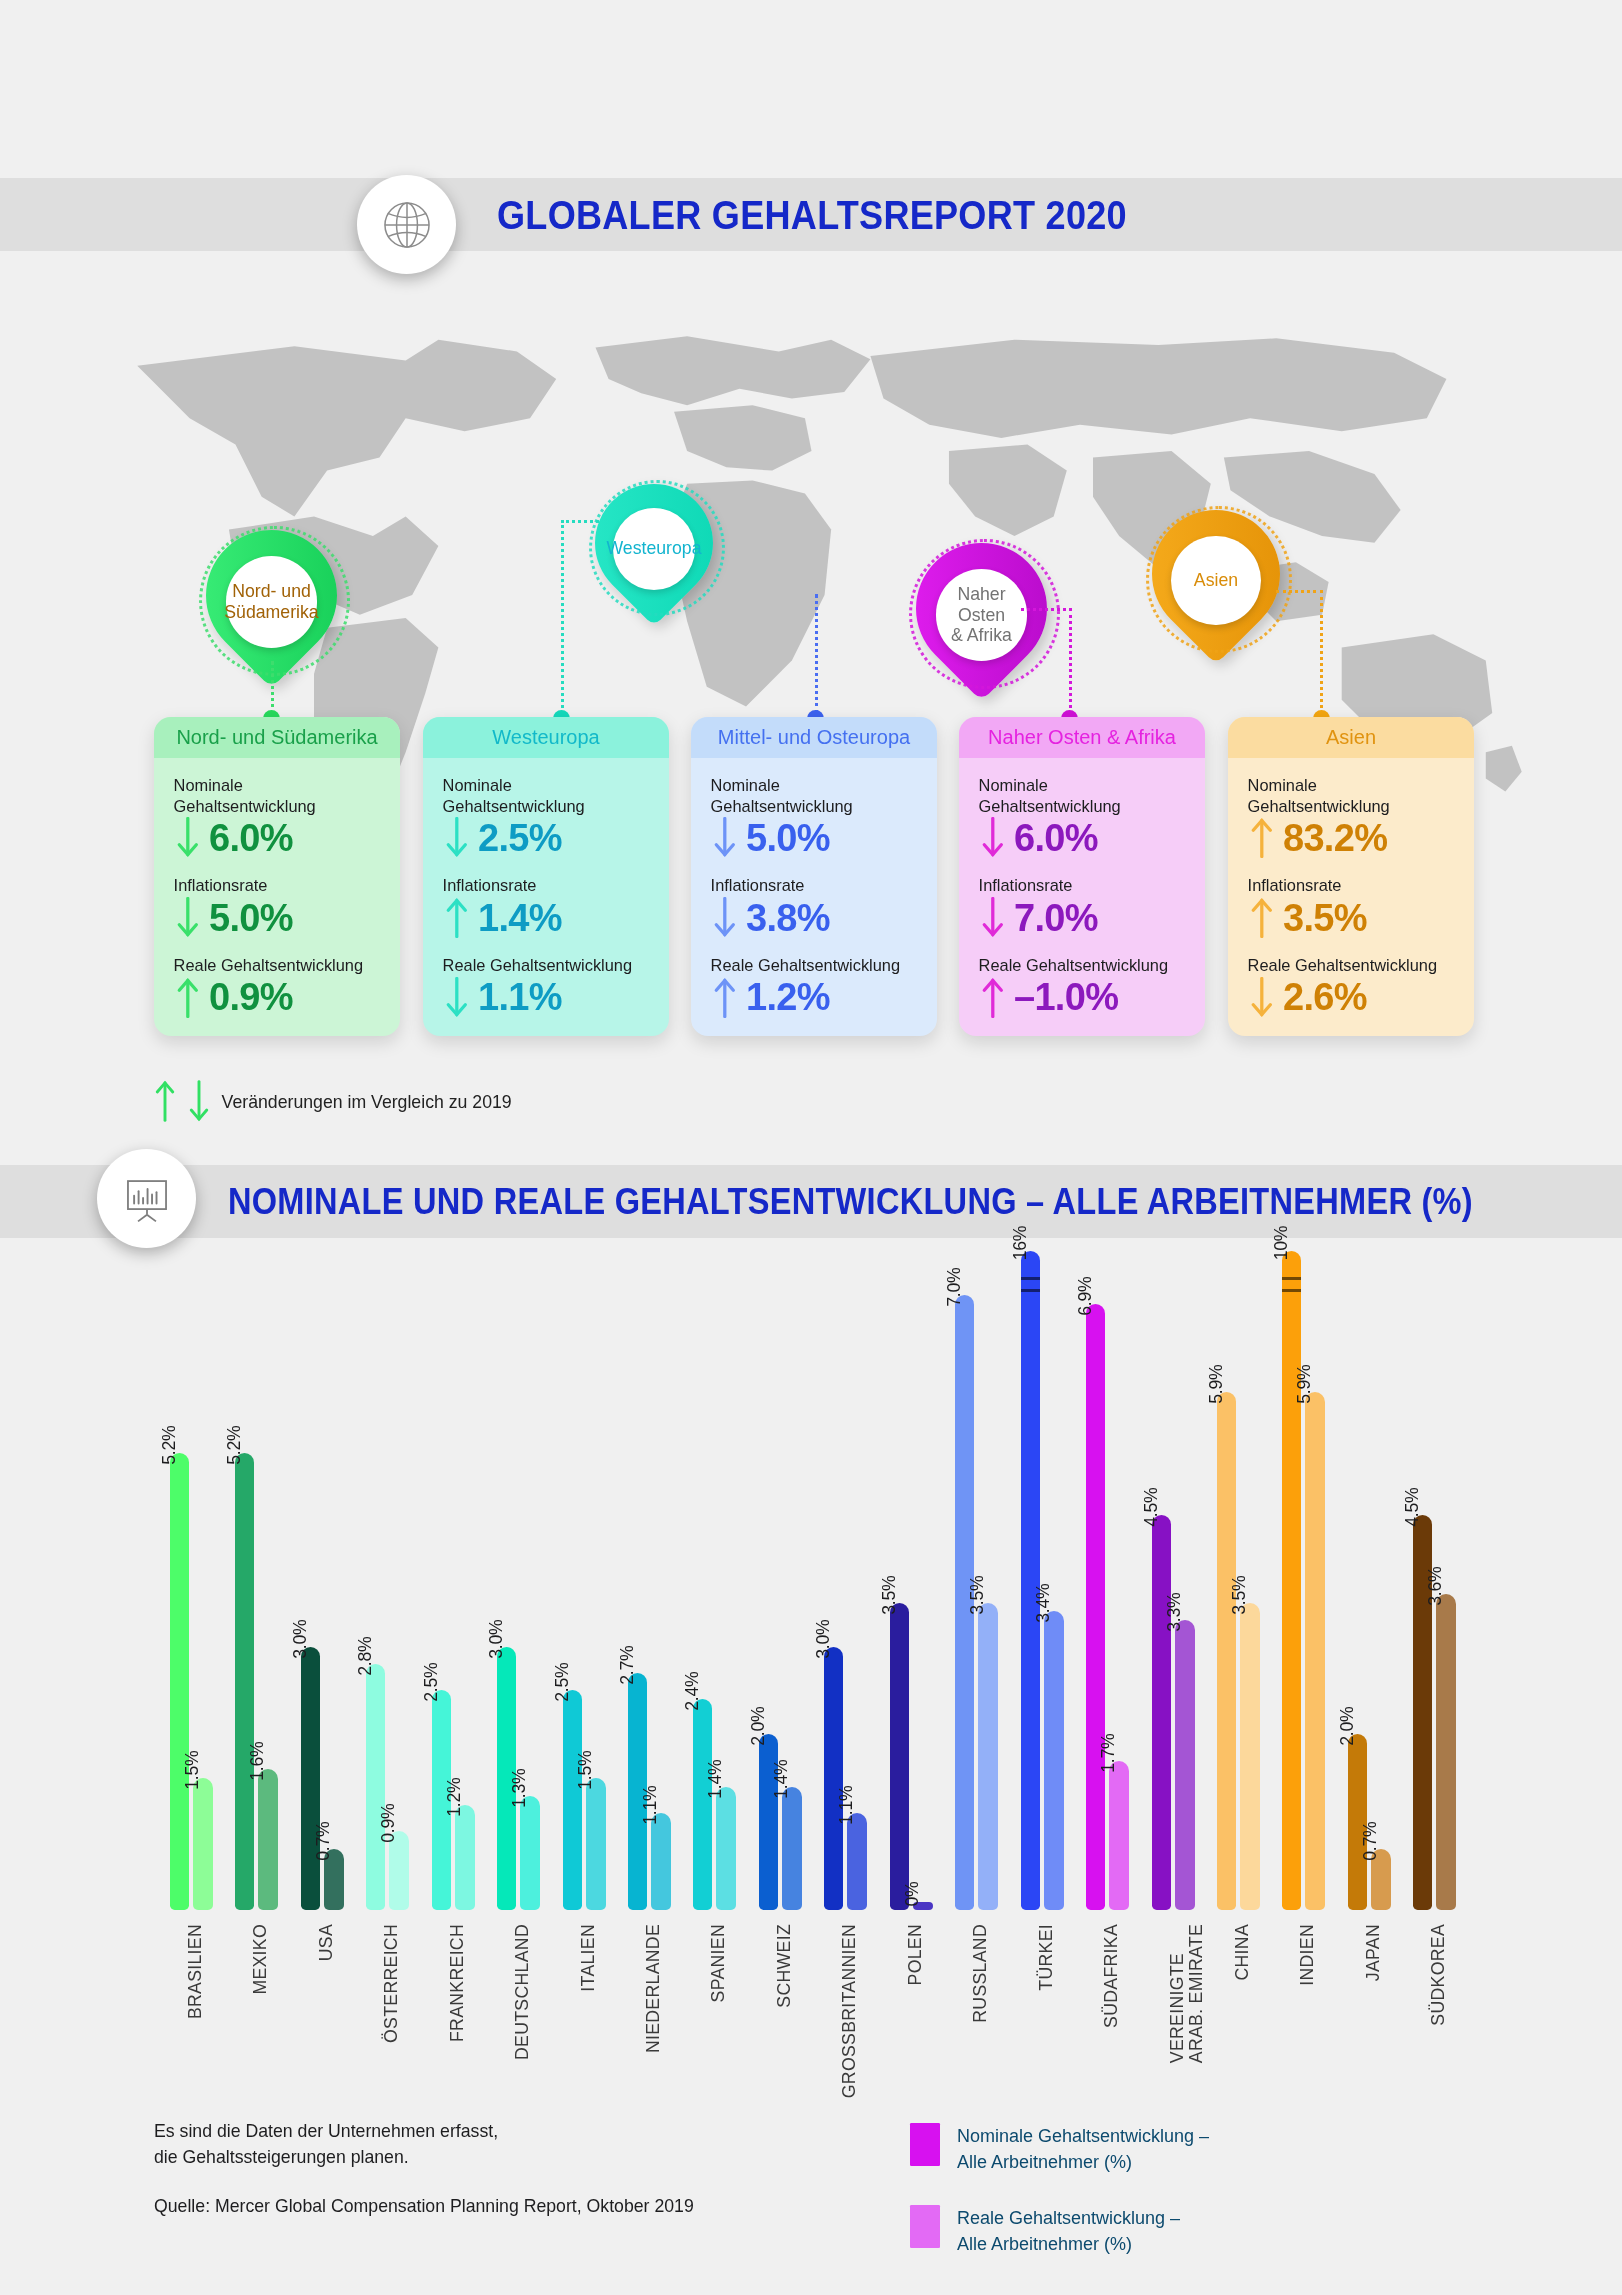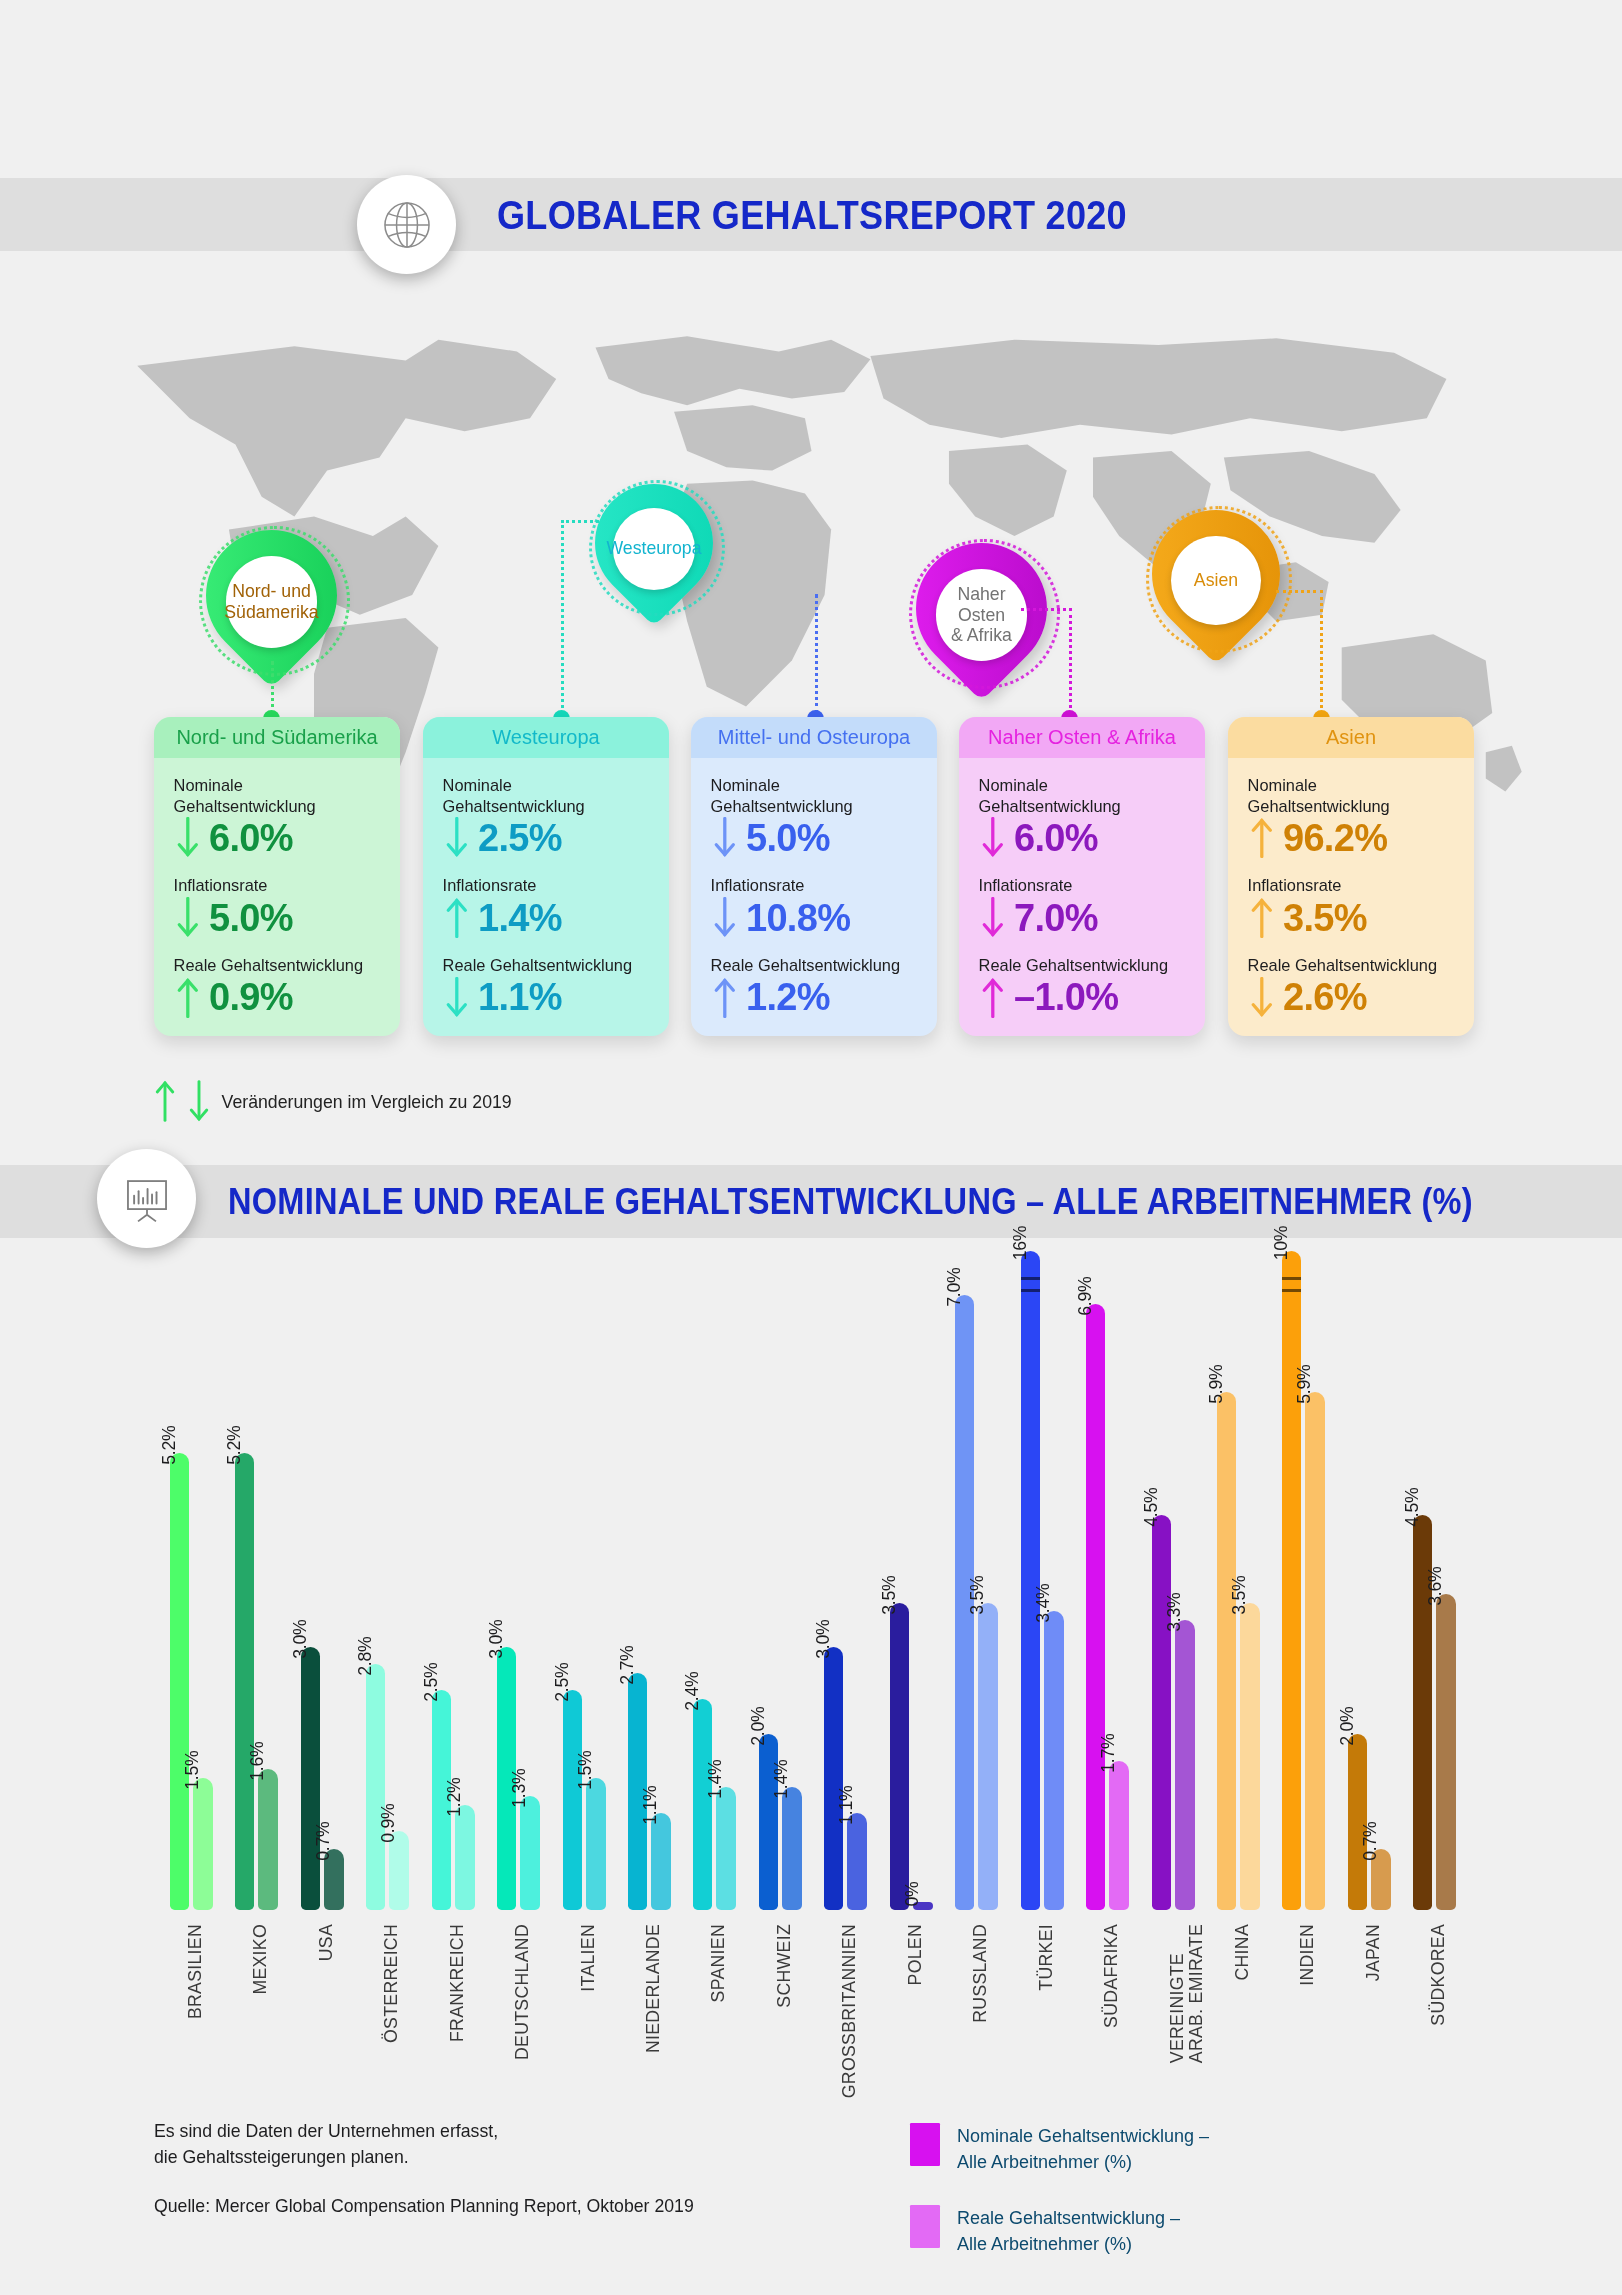--- a/index.html
+++ b/index.html
@@ -288,21 +288,21 @@
             <span class="metric-val" style="color:#3960ee">5.0%</span>
           </div>
           <div class="metric-label">Inflationsrate</div>
           <div class="metric-row">
             <span class="arrow"><svg width="23.6" height="41" viewBox="0 0 36 62">
                 <g stroke="#6d93f7" stroke-width="5" fill="none" stroke-linecap="round">
                   <line x1="18" y1="2" x2="18" y2="57"></line>
                   <polyline points="5,42 18,57 31,42"></polyline>
                 </g>
               </svg></span>
-            <span class="metric-val" style="color:#3960ee">10.8%</span>
+            <span class="metric-val" style="color:#3960ee">3.8%</span>
           </div>
           <div class="metric-label">Reale Gehaltsentwicklung</div>
           <div class="metric-row last">
             <span class="arrow"><svg width="23.6" height="41" viewBox="0 0 36 62">
                 <g stroke="#6d93f7" stroke-width="5" fill="none" stroke-linecap="round">
                   <line x1="18" y1="60" x2="18" y2="5"></line>
                   <polyline points="5,20 18,5 31,20"></polyline>
                 </g>
               </svg></span>
             <span class="metric-val" style="color:#3960ee">1.2%</span>
@@ -348,21 +348,21 @@
         <div class="card-head" style="background:#fbdca0;color:#e09310">Asien</div>
         <div class="card-body">
           <div class="metric-label">Nominale Gehaltsentwicklung</div>
           <div class="metric-row">
             <span class="arrow"><svg width="23.6" height="41" viewBox="0 0 36 62">
                 <g stroke="#f5b23c" stroke-width="5" fill="none" stroke-linecap="round">
                   <line x1="18" y1="60" x2="18" y2="5"></line>
                   <polyline points="5,20 18,5 31,20"></polyline>
                 </g>
               </svg></span>
-            <span class="metric-val" style="color:#cf8105">96.2%</span>
+            <span class="metric-val" style="color:#cf8105">83.2%</span>
           </div>
           <div class="metric-label">Inflationsrate</div>
           <div class="metric-row">
             <span class="arrow"><svg width="23.6" height="41" viewBox="0 0 36 62">
                 <g stroke="#f5b23c" stroke-width="5" fill="none" stroke-linecap="round">
                   <line x1="18" y1="60" x2="18" y2="5"></line>
                   <polyline points="5,20 18,5 31,20"></polyline>
                 </g>
               </svg></span>
             <span class="metric-val" style="color:#cf8105">3.5%</span>

